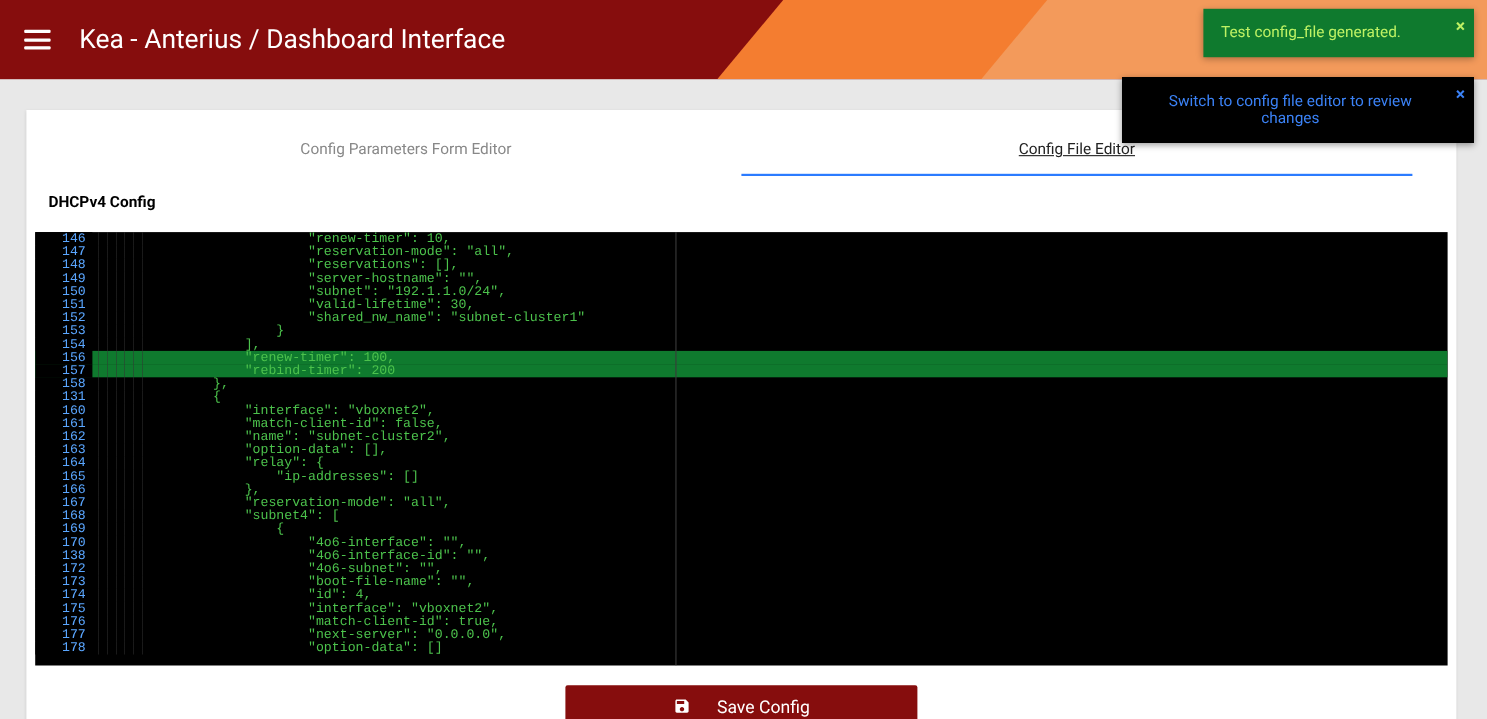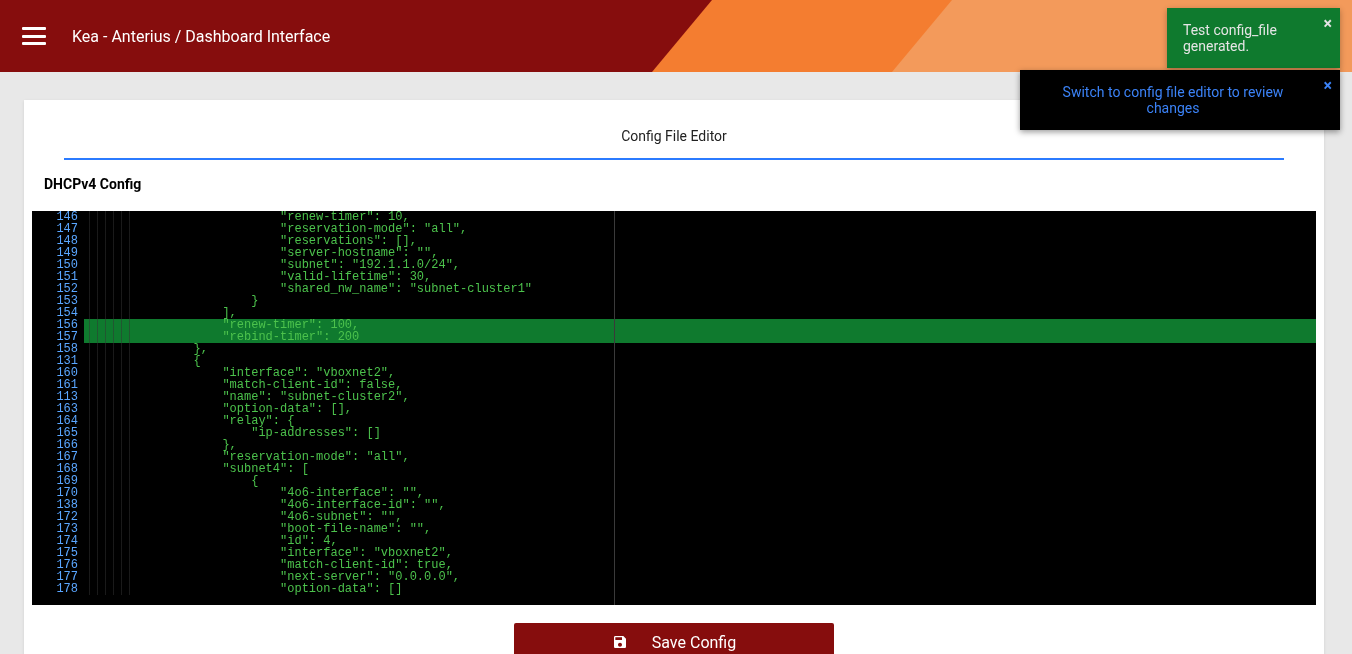--- a/index.html
+++ b/index.html
@@ -36,31 +36,31 @@
   }
   .hamburger {
     width: 24px; height: 18px;
     display: flex; flex-direction: column; justify-content: space-between;
     cursor: pointer;
     z-index: 2;
   }
   .hamburger span { display: block; height: 3px; background: #fff; border-radius:1px;}
   .app-title {
     color: #fff;
-    font-size: 16px;
+    font-size: 24px;
     margin-left: 26px;
     font-weight: 400;
     z-index: 2;
   }
   .toast {
     position: absolute;
     top: 8px; right: 12px;
-    width: 173px;
+    width: 246px;
     background: #0f7a2e;
-    color: #e5e5e5;
+    color: #bef264;
     padding: 14px 30px 14px 16px;
     font-size: 14px;
     z-index: 10;
     box-shadow: 0 2px 6px rgba(0,0,0,.3);
   }
   .toast2 {
     position: absolute;
     top: 70px; right: 12px;
     width: 320px;
     background: #000;
@@ -96,20 +96,21 @@
     text-align: center;
     padding-bottom: 14px;
     font-size: 14px;
     color: #888;
     cursor: pointer;
     border-bottom: 2px solid transparent;
   }
   .tab.active {
     color: #222;
     border-bottom: 2px solid #2b7bff;
+    text-decoration: underline;
   }
   .config-title {
     font-weight: bold;
     font-size: 14px;
     padding: 16px 0 19px 20px;
   }
   .editor-wrap {
     margin: 0 8px;
     background: #000;
     height: 394px;
@@ -203,20 +204,21 @@
   <span>Test config_file generated.</span>
   <span class="close">×</span>
 </div>
 <div class="toast2">
   <span>Switch to config file editor to review changes</span>
   <span class="close">×</span>
 </div>
 
 <div class="page-card">
   <div class="tabs">
+    <div class="tab">Config Parameters Form Editor</div>
     <div class="tab active">Config File Editor</div>
   </div>
   <div class="config-title">DHCPv4 Config</div>
 
   <div class="editor-wrap" id="editor">
     <div class="divider-v"></div>
     <div class="editor-inner" id="editor-inner">
         <div class="line"><div class="gutter">146</div><div class="indent-guides"></div><div class="code">                    "renew-timer": 10,</div></div>
         <div class="line"><div class="gutter">147</div><div class="indent-guides"></div><div class="code">                    "reservation-mode": "all",</div></div>
         <div class="line"><div class="gutter">148</div><div class="indent-guides"></div><div class="code">                    "reservations": [],</div></div>
@@ -225,21 +227,21 @@
         <div class="line"><div class="gutter">151</div><div class="indent-guides"></div><div class="code">                    "valid-lifetime": 30,</div></div>
         <div class="line"><div class="gutter">152</div><div class="indent-guides"></div><div class="code">                    "shared_nw_name": "subnet-cluster1"</div></div>
         <div class="line"><div class="gutter">153</div><div class="indent-guides"></div><div class="code">                }</div></div>
         <div class="line"><div class="gutter">154</div><div class="indent-guides"></div><div class="code">            ],</div></div>
         <div class="line hl"><div class="gutter">156</div><div class="indent-guides"></div><div class="code">            "renew-timer": 100,</div></div>
         <div class="line hl"><div class="gutter">157</div><div class="indent-guides"></div><div class="code">            "rebind-timer": 200</div></div>
         <div class="line"><div class="gutter">158</div><div class="indent-guides"></div><div class="code">        },</div></div>
         <div class="line"><div class="gutter">131</div><div class="indent-guides"></div><div class="code">        {</div></div>
         <div class="line"><div class="gutter">160</div><div class="indent-guides"></div><div class="code">            "interface": "vboxnet2",</div></div>
         <div class="line"><div class="gutter">161</div><div class="indent-guides"></div><div class="code">            "match-client-id": false,</div></div>
-        <div class="line"><div class="gutter">113</div><div class="indent-guides"></div><div class="code">            "name": "subnet-cluster2",</div></div>
+        <div class="line"><div class="gutter">162</div><div class="indent-guides"></div><div class="code">            "name": "subnet-cluster2",</div></div>
         <div class="line"><div class="gutter">163</div><div class="indent-guides"></div><div class="code">            "option-data": [],</div></div>
         <div class="line"><div class="gutter">164</div><div class="indent-guides"></div><div class="code">            "relay": {</div></div>
         <div class="line"><div class="gutter">165</div><div class="indent-guides"></div><div class="code">                "ip-addresses": []</div></div>
         <div class="line"><div class="gutter">166</div><div class="indent-guides"></div><div class="code">            },</div></div>
         <div class="line"><div class="gutter">167</div><div class="indent-guides"></div><div class="code">            "reservation-mode": "all",</div></div>
         <div class="line"><div class="gutter">168</div><div class="indent-guides"></div><div class="code">            "subnet4": [</div></div>
         <div class="line"><div class="gutter">169</div><div class="indent-guides"></div><div class="code">                {</div></div>
         <div class="line"><div class="gutter">170</div><div class="indent-guides"></div><div class="code">                    "4o6-interface": "",</div></div>
         <div class="line"><div class="gutter">138</div><div class="indent-guides"></div><div class="code">                    "4o6-interface-id": "",</div></div>
         <div class="line"><div class="gutter">172</div><div class="indent-guides"></div><div class="code">                    "4o6-subnet": "",</div></div>

